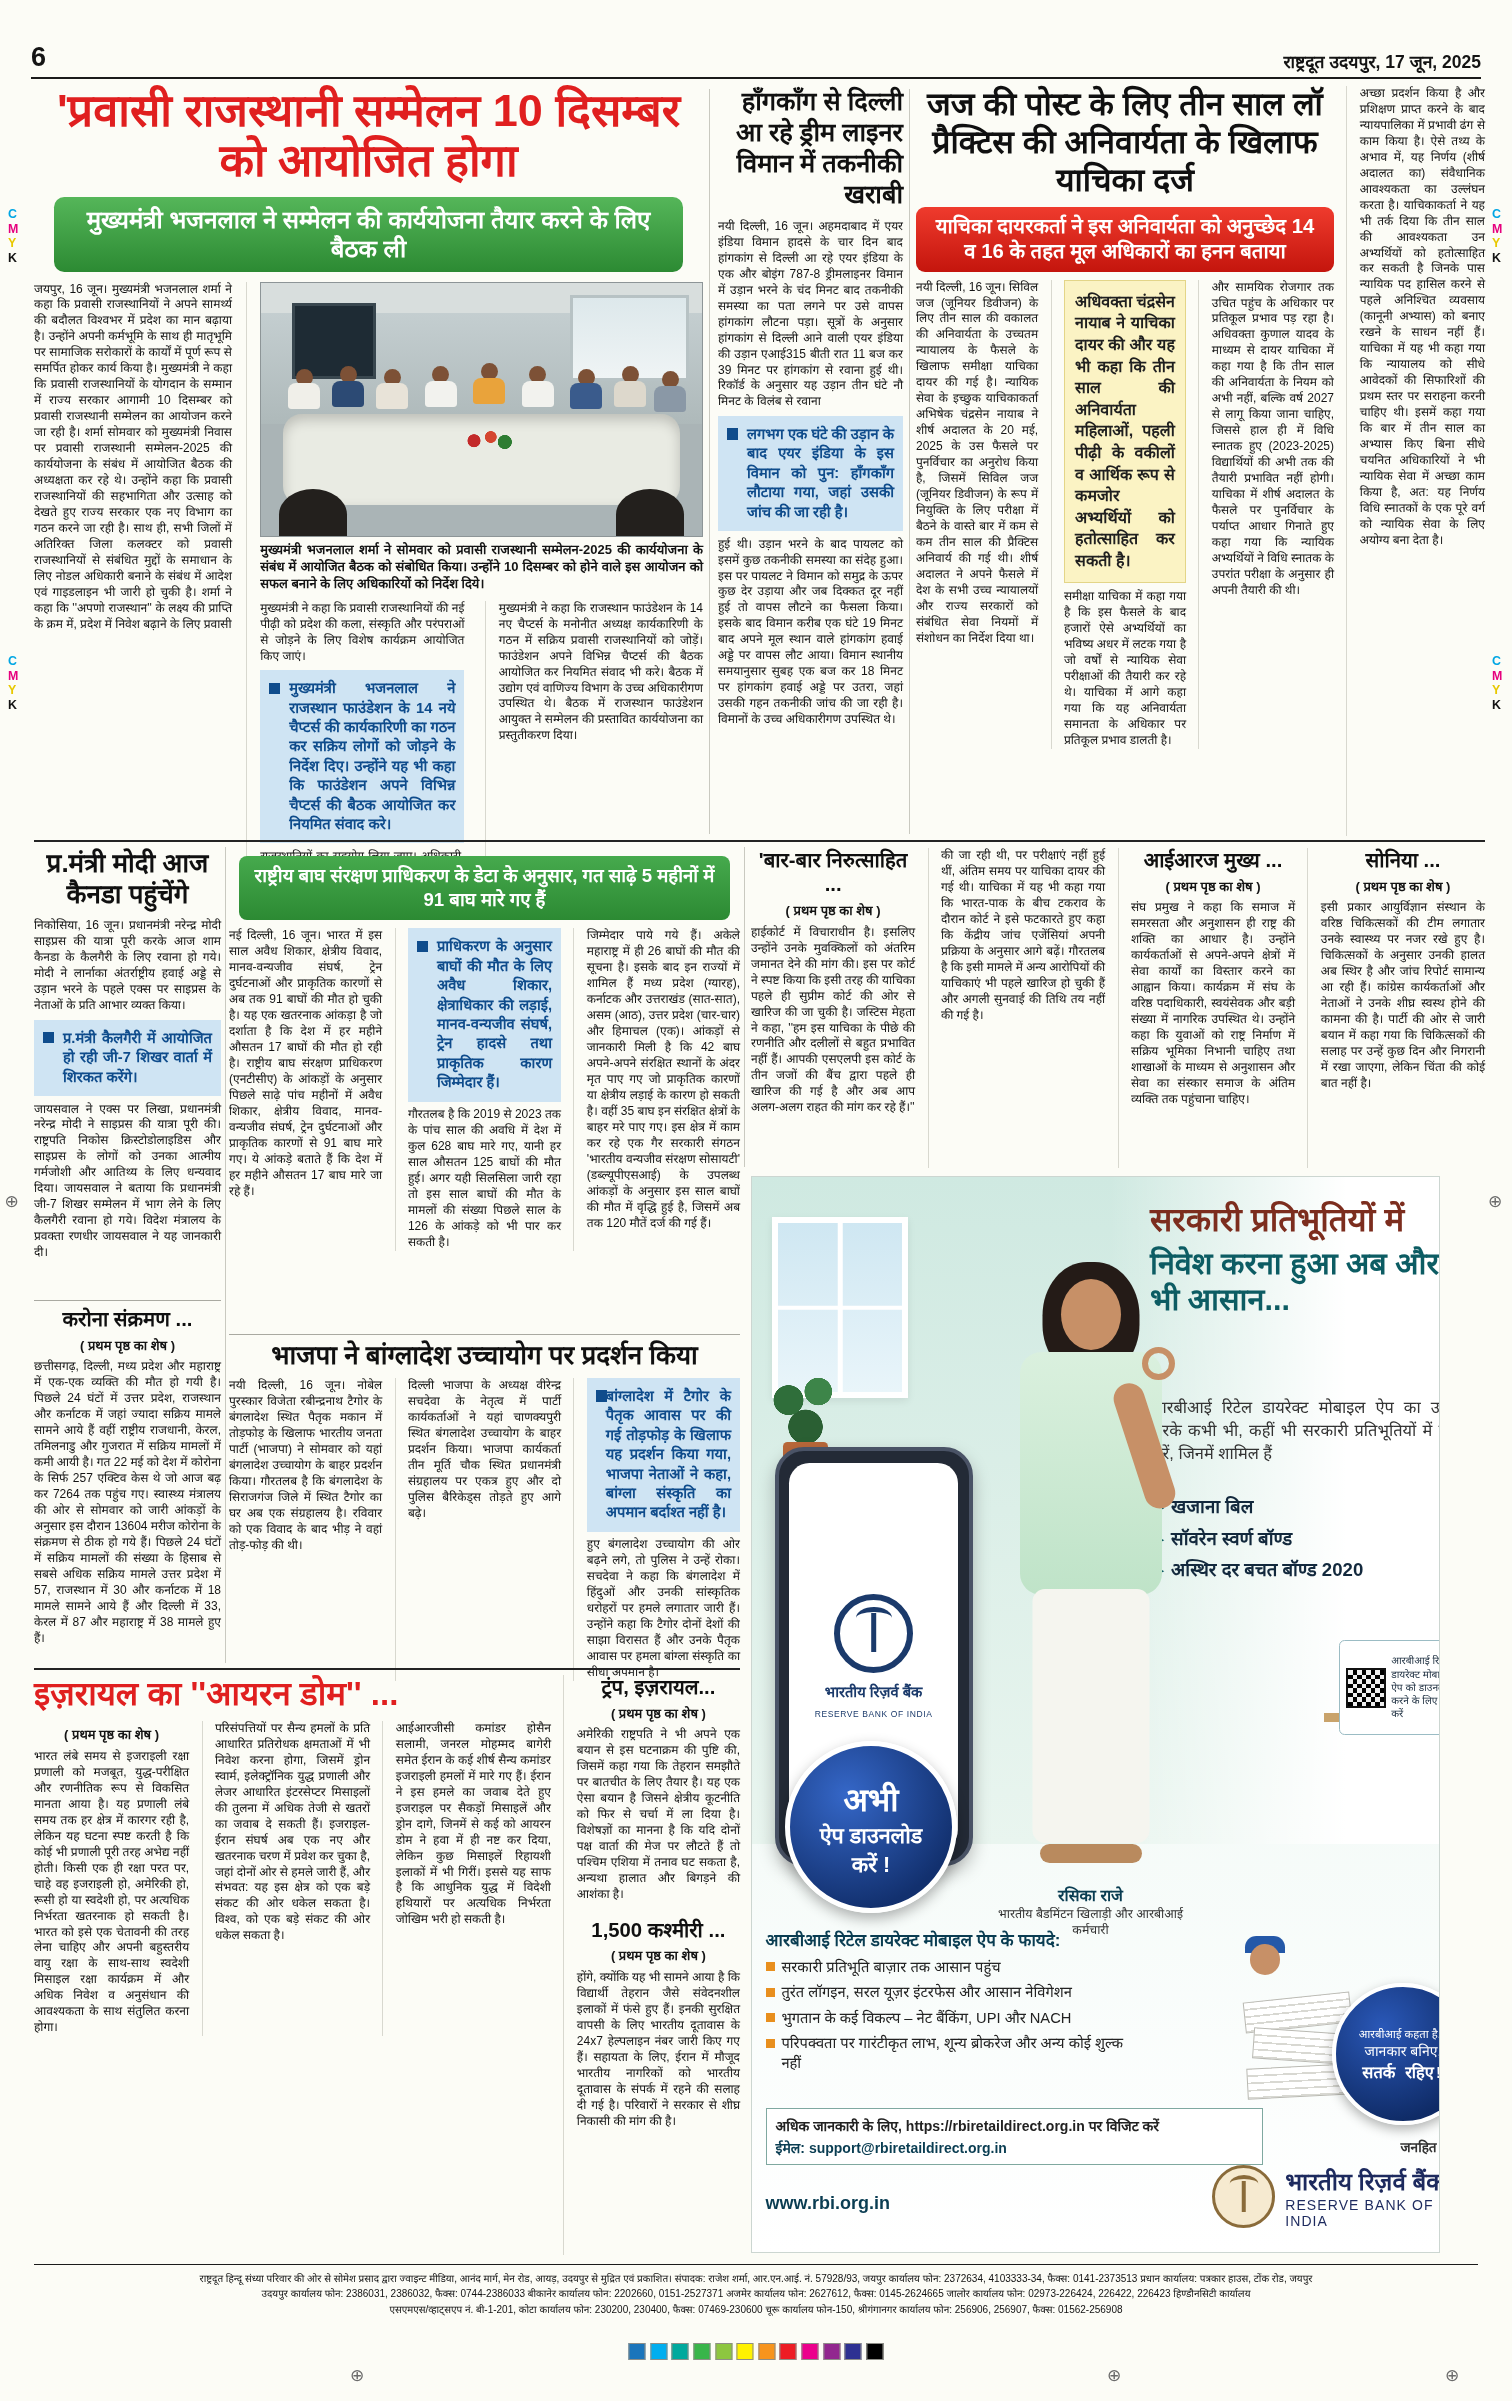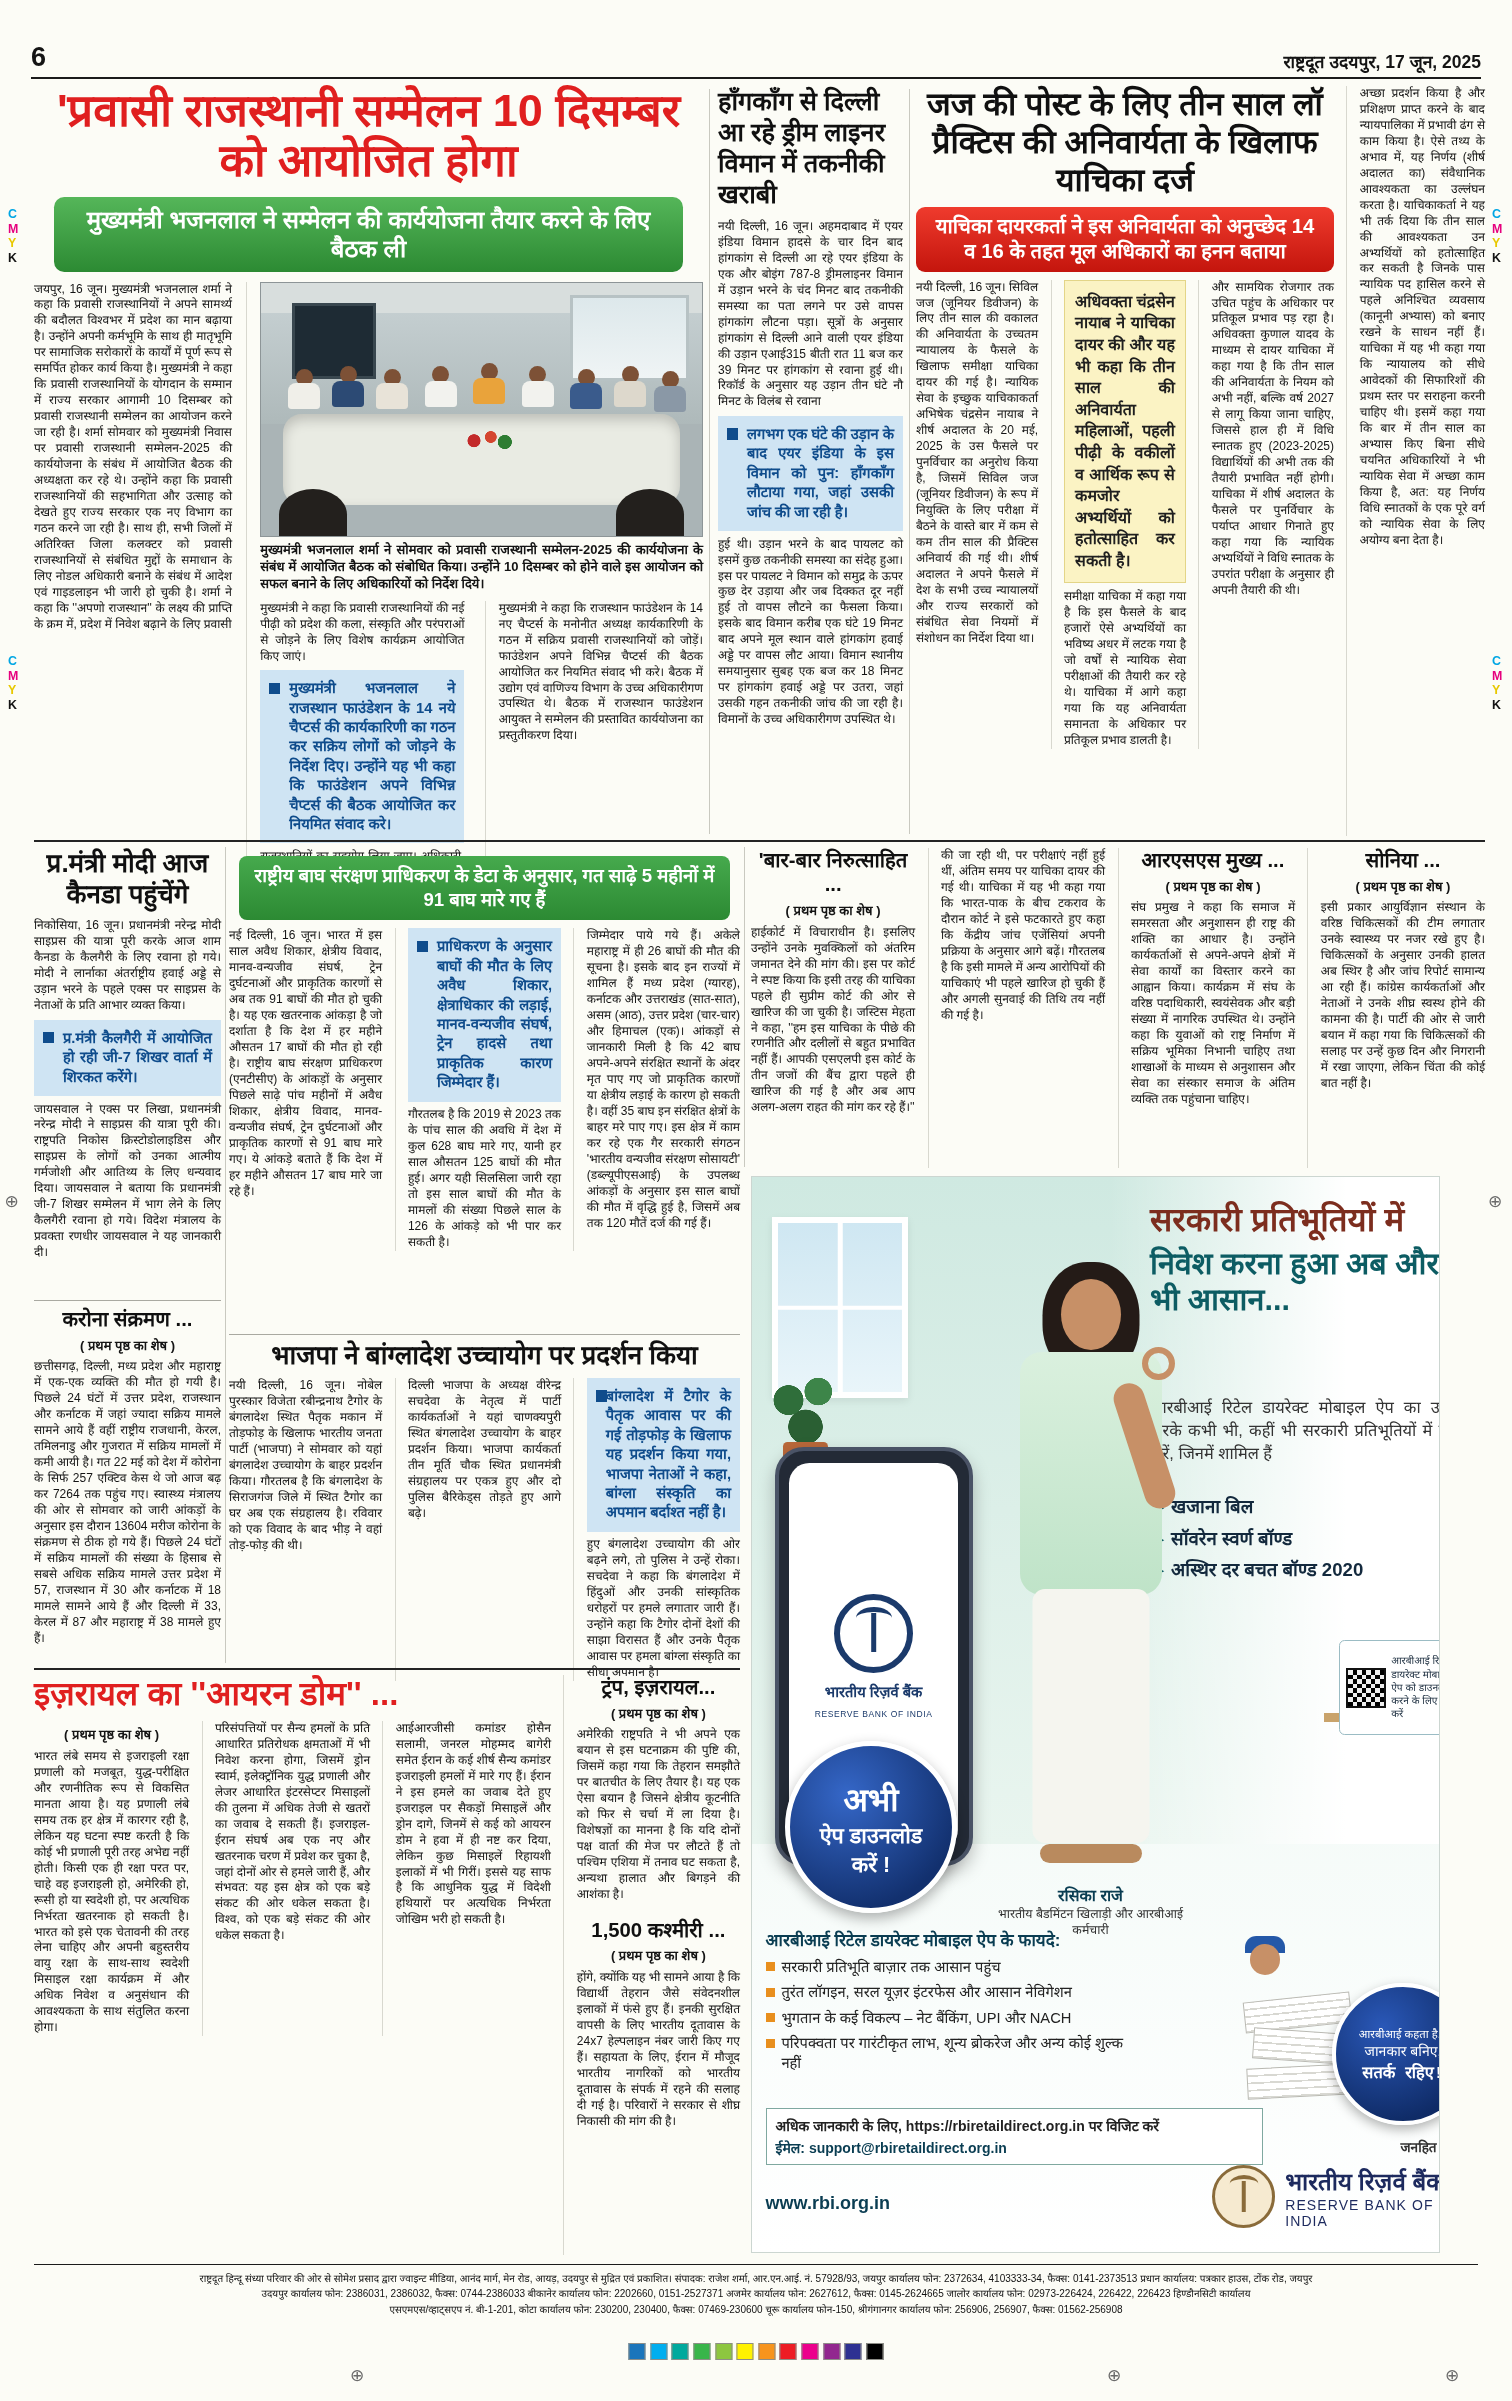--- a/index.html
+++ b/index.html
@@ -20,21 +20,21 @@
   .body-txt { font-size:12px; line-height:1.33; text-align:justify; }
   .cols { display:flex; gap:12.4px; align-items:stretch; }
   .col { flex:1; min-width:0; }
   .col + .col { border-left:0.6px solid #d8d8cf; padding-left:12.4px; }
 
   .h-red-xl { color:#e01f1f; font-size:45px; font-weight:bold; text-align:center; line-height:1.12; }
   .h-red-lg { color:#e01f1f; font-size:37px; font-weight:bold; text-align:center; line-height:1.15; }
   .h-red-md { color:#e01f1f; font-size:33px; font-weight:bold; line-height:1.15; }
   .h-blk-lg { color:#101010; font-size:32px; font-weight:bold; text-align:center; line-height:1.18; }
   .h-blk-md { color:#101010; font-size:26px; font-weight:bold; text-align:center; line-height:1.2; }
-  .h-blk-hk { color:#101010; font-size:25.4px; font-weight:bold; text-align:left; line-height:1.22; }
+  .h-blk-hk { color:#101010; font-size:25.4px; font-weight:bold; text-align:right; line-height:1.22; }
   .h-blk-sm { color:#101010; font-size:20.3px; font-weight:bold; text-align:center; line-height:1.2; }
   .cont-label { text-align:center; font-weight:bold; font-size:13px; margin:4.5px 0 5.6px; }
 
   .banner-green { background:linear-gradient(180deg,#55b659,#2c8a33); color:#fff; font-weight:bold;
     font-size:24px; text-align:center; border-radius:10.2px; padding:8px 17px; margin:10.2px auto 8px; line-height:1.22; width:94%; }
   .banner-red { background:linear-gradient(180deg,#ef3b2d,#c4150d); color:#fff; font-weight:bold;
     font-size:20.3px; text-align:center; border-radius:9px; padding:6.8px 14.7px; margin:8px auto; line-height:1.25; }
   .greenbox { background:linear-gradient(180deg,#46aa4d,#2c8a33); color:#fff; font-weight:bold;
     font-size:18.6px; text-align:center; border-radius:8px; padding:8px 12.4px; margin:8px auto; line-height:1.3; width:96%; }
 
@@ -301,21 +301,21 @@
   </div>
 
   <div class="block cols" style="left:751px; top:848px; width:734px; height:320px;">
     <div class="col">
       <div class="h-blk-sm">'बार-बार निरुत्साहित ...</div>
       <div class="cont-label">( प्रथम पृष्ठ का शेष )</div>
       <div class="body-txt">हाईकोर्ट में विचाराधीन है। इसलिए उन्होंने उनके मुवक्किलों को अंतरिम जमानत देने की मांग की। इस पर कोर्ट ने स्पष्ट किया कि इसी तरह की याचिका पहले ही सुप्रीम कोर्ट की ओर से खारिज की जा चुकी है। जस्टिस मेहता ने कहा, ''हम इस याचिका के पीछे की रणनीति और दलीलों से बहुत प्रभावित नहीं हैं। आपकी एसएलपी इस कोर्ट के तीन जजों की बैंच द्वारा पहले ही खारिज की गई है और अब आप अलग-अलग राहत की मांग कर रहे हैं।''</div>
     </div>
     <div class="col body-txt">की जा रही थी, पर परीक्षाएं नहीं हुई थीं, अंतिम समय पर याचिका दायर की गई थी। याचिका में यह भी कहा गया कि भारत-पाक के बीच टकराव के दौरान कोर्ट ने इसे फटकारते हुए कहा कि केंद्रीय जांच एजेंसियां अपनी प्रक्रिया के अनुसार आगे बढ़ें। गौरतलब है कि इसी मामले में अन्य आरोपियों की याचिकाएं भी पहले खारिज हो चुकी हैं और अगली सुनवाई की तिथि तय नहीं की गई है।</div>
     <div class="col">
-      <div class="h-blk-sm">आरएसएस मुख्य ...</div>
+      <div class="h-blk-sm">आईआरज मुख्य ...</div>
       <div class="cont-label">( प्रथम पृष्ठ का शेष )</div>
       <div class="body-txt">संघ प्रमुख ने कहा कि समाज में समरसता और अनुशासन ही राष्ट्र की शक्ति का आधार है। उन्होंने कार्यकर्ताओं से अपने-अपने क्षेत्रों में सेवा कार्यों का विस्तार करने का आह्वान किया। कार्यक्रम में संघ के वरिष्ठ पदाधिकारी, स्वयंसेवक और बड़ी संख्या में नागरिक उपस्थित थे। उन्होंने कहा कि युवाओं को राष्ट्र निर्माण में सक्रिय भूमिका निभानी चाहिए तथा शाखाओं के माध्यम से अनुशासन और सेवा का संस्कार समाज के अंतिम व्यक्ति तक पहुंचाना चाहिए।</div>
     </div>
     <div class="col">
       <div class="h-blk-sm">सोनिया ...</div>
       <div class="cont-label">( प्रथम पृष्ठ का शेष )</div>
       <div class="body-txt">इसी प्रकार आयुर्विज्ञान संस्थान के वरिष्ठ चिकित्सकों की टीम लगातार उनके स्वास्थ्य पर नजर रखे हुए है। चिकित्सकों के अनुसार उनकी हालत अब स्थिर है और जांच रिपोर्ट सामान्य आ रही हैं। कांग्रेस कार्यकर्ताओं और नेताओं ने उनके शीघ्र स्वस्थ होने की कामना की है। पार्टी की ओर से जारी बयान में कहा गया कि चिकित्सकों की सलाह पर उन्हें कुछ दिन और निगरानी में रखा जाएगा, लेकिन चिंता की कोई बात नहीं है।</div>
     </div>
   </div>
 

